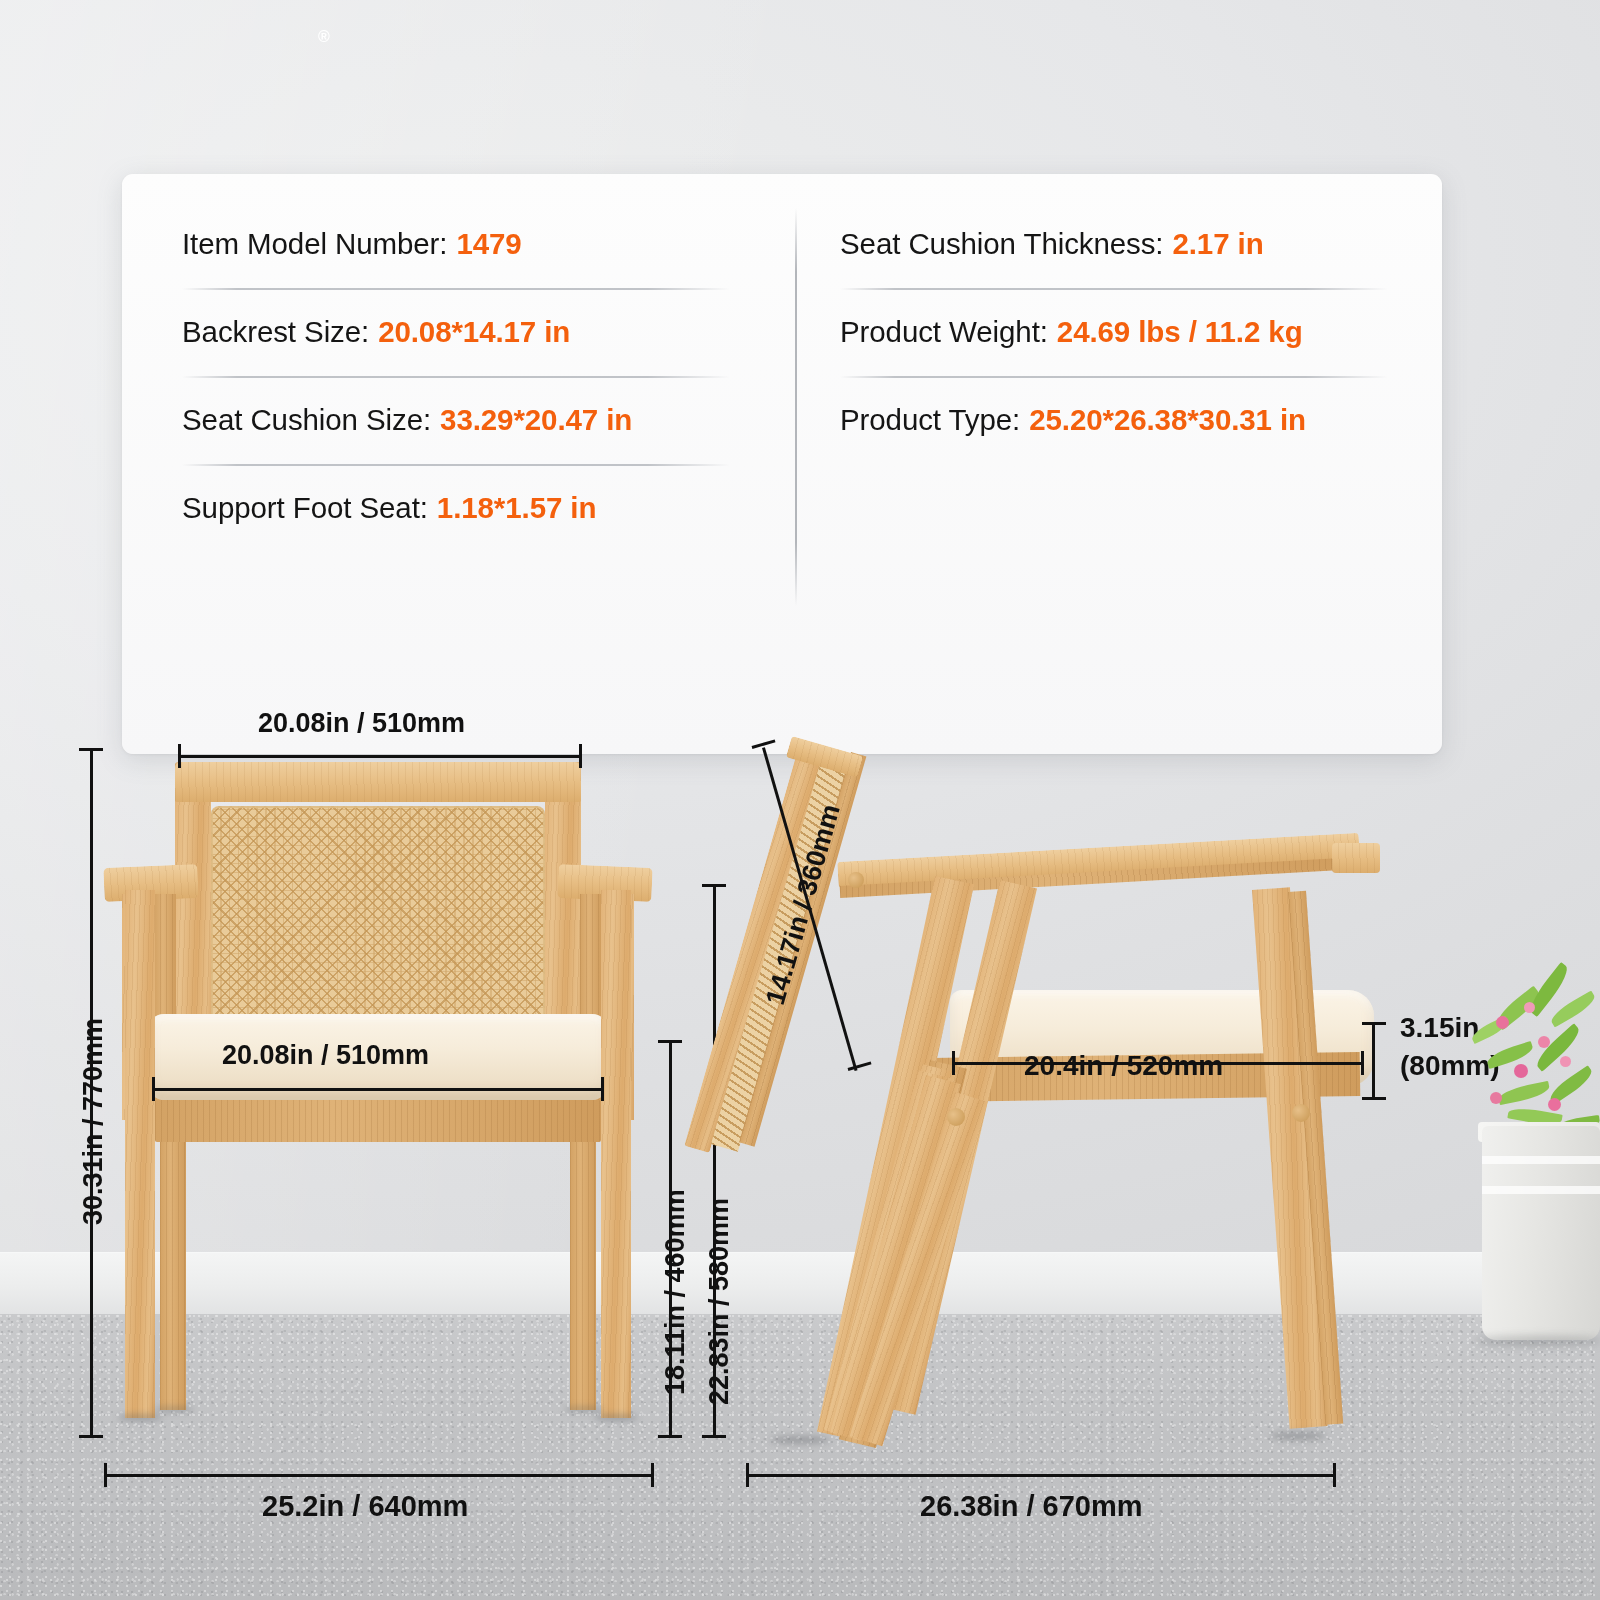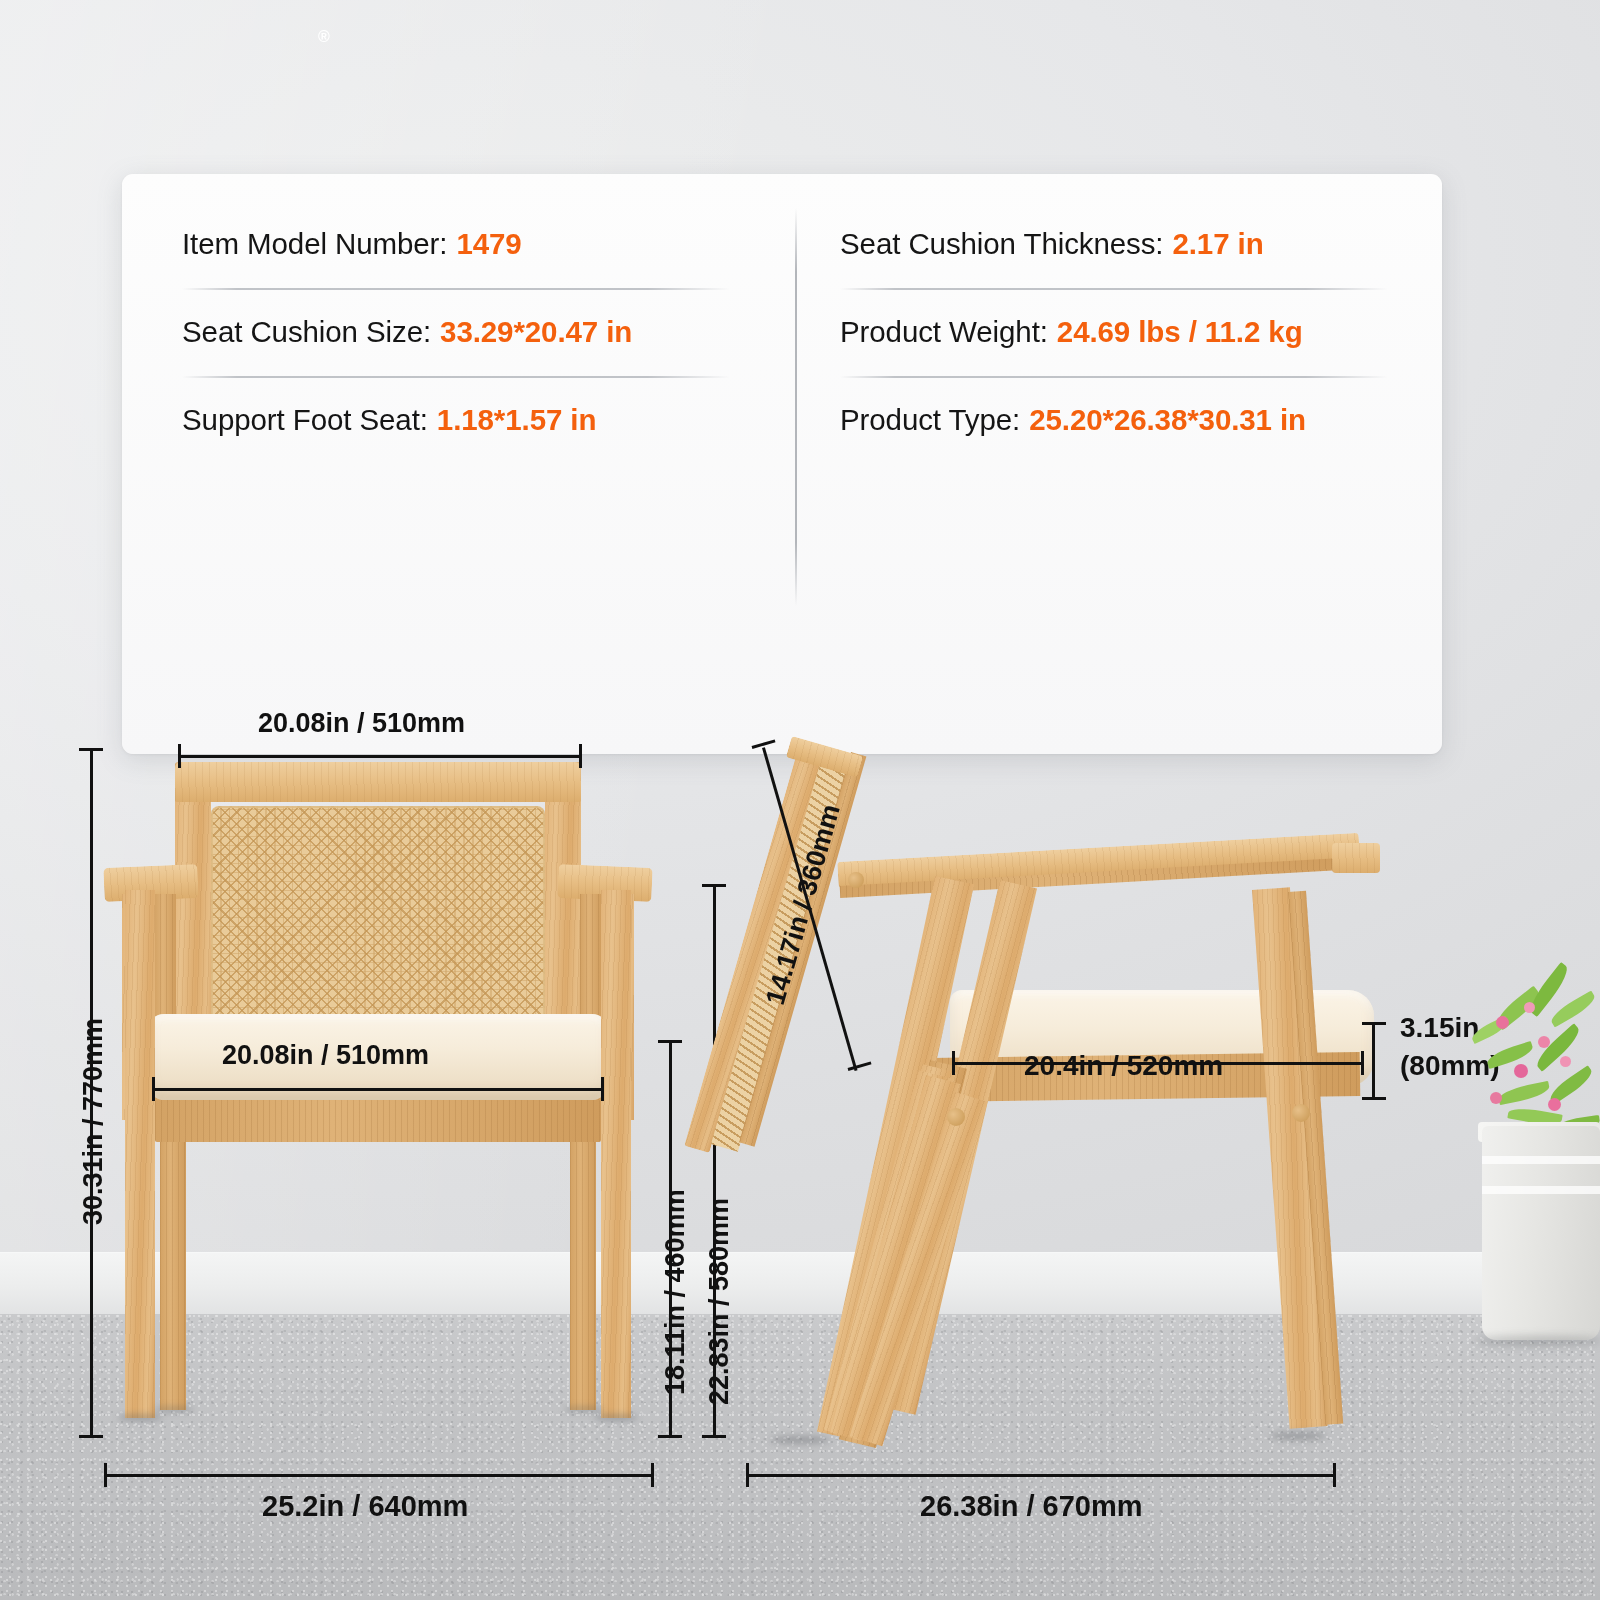--- a/index.html
+++ b/index.html
@@ -162,20 +162,24 @@
 
   <div style="position:absolute;left:318px;top:28px;color:#fff;font-size:16px;font-weight:bold;">®</div>
 
   <div class="spec-card">
     <div class="col-divider"></div>
 
     <div class="spec-col left">
       <div class="spec-row">
         <span class="spec-label">Item Model Number:</span>
         <span class="spec-value">1479</span>
+      </div>
+      <div class="spec-row">
+        <span class="spec-label">Backrest Size:</span>
+        <span class="spec-value">20.08*14.17 in</span>
       </div>
       <div class="spec-row">
         <span class="spec-label">Seat Cushion Size:</span>
         <span class="spec-value">33.29*20.47 in</span>
       </div>
       <div class="spec-row">
         <span class="spec-label">Support Foot Seat:</span>
         <span class="spec-value">1.18*1.57 in</span>
       </div>
     </div>

